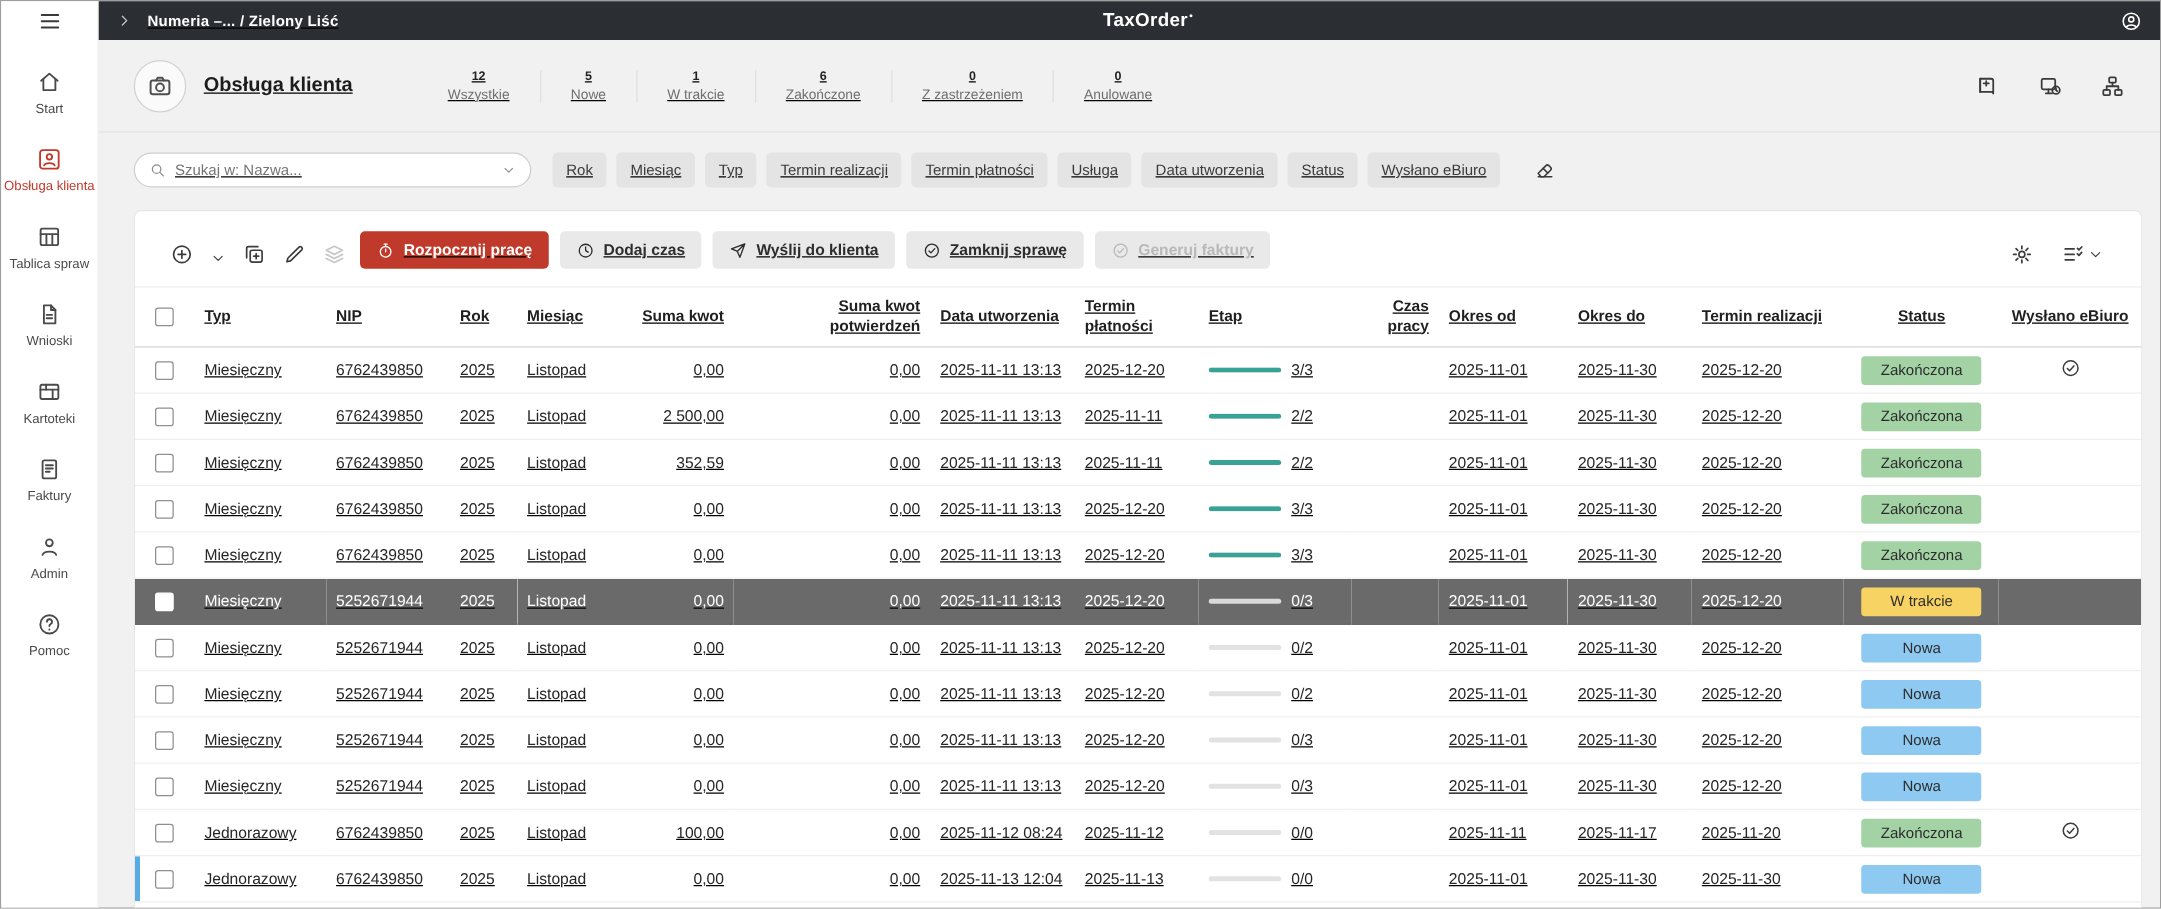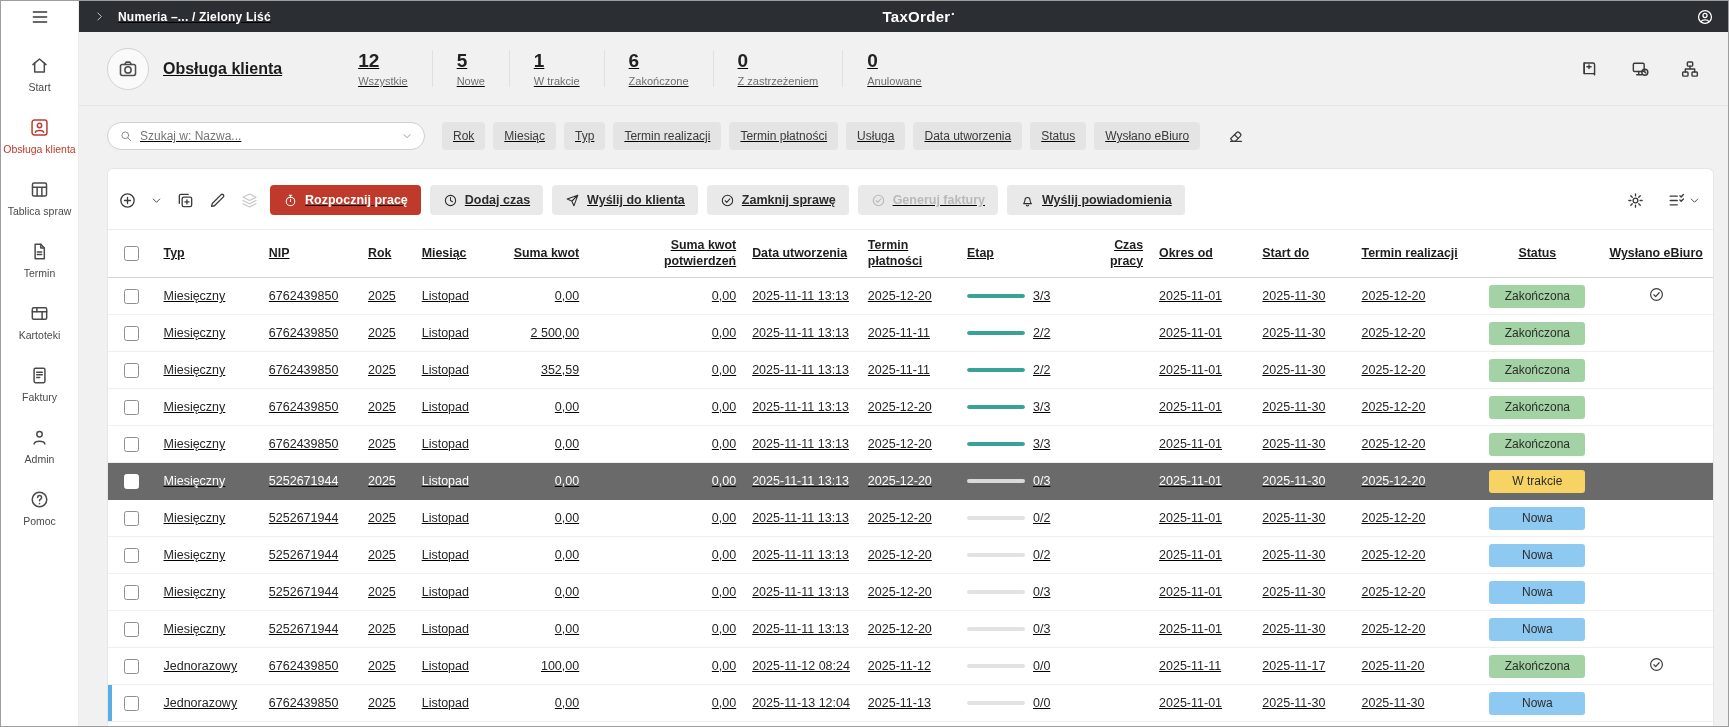--- a/index.html
+++ b/index.html
@@ -30,38 +30,38 @@
   .content { flex:1; display:flex; flex-direction:column; min-height:0; }
 
   
   .page-header { height:74px; display:flex; align-items:center; padding:0 28px; border-bottom:1px solid #e4e4e4; flex-shrink:0; }
   .avatar { width:42px; height:42px; border-radius:50%; border:1px solid #d2d2d2; background:#fafafa; display:flex; align-items:center; justify-content:center; color:#4e4e4e; flex-shrink:0; }
   .avatar svg { width:22px; height:22px; }
   .title { font-size:16px; font-weight:700; color:#1c1c1c; margin-left:14px; white-space:nowrap; }
   .stats { display:flex; margin-left:52px; }
   .stat { padding:0 24px; border-right:1px solid #e0e0e0; }
   .stat:last-child { border-right:none; }
-  .stat-value { font-size:19px; font-weight:700; color:#222; }
+  .stat-value { font-size:10px; font-weight:700; color:#222;text-align:center; }
   .stat-label { font-size:11px; color:#6f6f6f; margin-top:3px; white-space:nowrap;text-align:right; }
   .header-actions { margin-left:auto; display:flex; gap:30px; color:#3a3a3a; }
   .hicon { cursor:pointer; } .hicon svg { width:20px; height:20px; }
 
   
   .filter-row { display:flex; align-items:center; padding:16px 28px 18px; gap:9px; flex-shrink:0; }
   .search { width:318px; height:28px; border:1px solid #cfcfcf; border-radius:14px; background:#fff; display:flex; align-items:center; padding:0 11px; gap:7px; color:#8a8a8a; flex-shrink:0; }
   .search svg { width:14px; height:14px; }
   .search .sch-chev svg { width:12px; height:12px; }
   .search input { flex:1; border:0; outline:0; background:transparent; font-size:12px; color:#6d28d9; font-family:inherit; }
   .chips { display:flex; gap:8px; margin-left:8px; }
   .chip { background:#e4e4e5; color:#3b3b3b; font-size:12px; padding:7px 11px; border-radius:4px; white-space:nowrap; cursor:pointer; }
   .eraser { margin-left:18px; color:#3a3a3a; cursor:pointer; } .eraser svg { width:18px; height:18px; }
 
   
   .panel { flex:1; background:#fff; margin:0 14px 0 28px; border:1px solid #e6e6e6; border-bottom:0; border-radius:6px 6px 0 0; display:flex; flex-direction:column; min-height:0; overflow:hidden; }
-  .toolbar { display:flex; align-items:center; gap:9px; padding:16px 8px 14px; flex-shrink:0; }
+  .toolbar { display:flex; align-items:flex-end; gap:9px; padding:16px 26px 14px; flex-shrink:0; }
   .ticon { display:flex; align-items:center; color:#3c3c3c; cursor:pointer; padding:2px; }
   .ticon svg { width:19px; height:19px; }
   .ticon.small svg { width:13px; height:13px; }
   .ticon.disabled { color:#c7c7c7; }
   .btn { height:30px; border:none; border-radius:4px; background:#e9e9ea; color:#2d2d2d; font-size:12.5px; font-weight:700; font-family:inherit; display:inline-flex; align-items:center; gap:7px; padding:0 13px; cursor:pointer; white-space:nowrap; }
   .btn .bicon svg { width:15px; height:15px; }
   .btn .chev svg { width:11px; height:11px; }
   .btn.primary { background:var(--accent-red,#bf3a2b); color:#fff; }
   .btn.disabled { color:#b9b9b9; cursor:default; }
   .toolbar-right { margin-left:auto; display:flex; align-items:center; gap:18px; }
@@ -132,21 +132,21 @@
     <span class="nav-label">Tablica spraw</span>
   </div>
         <div class="nav-item">
     <span class="nav-icon">
             <svg viewBox="0 0 24 24" fill="none" stroke="currentColor" stroke-width="1.7" stroke-linecap="round" stroke-linejoin="round">
               <path d="M7 3.8h6.5L17.5 8v12.2H7z"></path>
               <path d="M13.5 3.8V8h4"></path>
               <path d="M9.5 12.5h5M9.5 15.5h5"></path>
             </svg>
           </span>
-    <span class="nav-label">Termin</span>
+    <span class="nav-label">Wnioski</span>
   </div>
         <div class="nav-item">
     <span class="nav-icon">
             <svg viewBox="0 0 24 24" fill="none" stroke="currentColor" stroke-width="1.7" stroke-linecap="round" stroke-linejoin="round">
               <rect x="3.8" y="5.5" width="16.4" height="13" rx="1.5"></rect>
               <path d="M3.8 10h16.4"></path>
               <path d="M9 5.5V10M15 10v8.5"></path>
             </svg>
           </span>
     <span class="nav-label">Kartoteki</span>
@@ -368,29 +368,20 @@
             <span>Zamknij sprawę</span>
           </button>
           <button class="btn disabled">
             <span class="bicon">
                 <svg viewBox="0 0 24 24" fill="none" stroke="currentColor" stroke-width="1.7" stroke-linecap="round" stroke-linejoin="round">
                   <circle cx="12" cy="12" r="8.3"></circle>
                   <path d="M8.3 12.4l2.5 2.5 4.9-5.4"></path>
                 </svg>
               </span>
             <span>Generuj faktury</span>
-          </button>
-          <button class="btn">
-            <span class="bicon">
-                <svg viewBox="0 0 24 24" fill="none" stroke="currentColor" stroke-width="1.7" stroke-linecap="round" stroke-linejoin="round">
-                  <path d="M5.8 17h12.4c-1.6-1.7-2.1-3.4-2.1-5.6a4.1 4.1 0 0 0-8.2 0c0 2.2-.5 3.9-2.1 5.6z"></path>
-                  <path d="M10.3 19.6a1.9 1.9 0 0 0 3.4 0"></path>
-                </svg>
-              </span>
-            <span>Wyślij powiadomienia</span>
           </button>
 
           <span class="toolbar-right">
             <span class="ticon">
                 <span>
                   <svg viewBox="0 0 24 24" fill="none" stroke="currentColor" stroke-width="1.7" stroke-linecap="round" stroke-linejoin="round">
                     <circle cx="12" cy="12" r="3"></circle>
                     <path d="M12 3.6v2.6M12 17.8v2.6M3.6 12h2.6M17.8 12h2.6M6.1 6.1l1.8 1.8M16.1 16.1l1.9 1.9M6.1 17.9l1.8-1.8M16.1 7.9l1.9-1.9"></path>
                   </svg>
                 </span>
@@ -438,21 +429,21 @@
                   <th class="">NIP</th>
                   <th class="">Rok</th>
                   <th class="">Miesiąc</th>
                   <th class="r">Suma kwot</th>
                   <th class="r">Suma kwot potwierdzeń</th>
                   <th class="">Data utworzenia</th>
                   <th class="">Termin płatności</th>
                   <th class="">Etap</th>
                   <th class="r">Czas pracy</th>
                   <th class="">Okres od</th>
-                  <th class="">Start do</th>
+                  <th class="">Okres do</th>
                   <th class="">Termin realizacji</th>
                   <th class="c">Status</th>
                   <th class="c">Wysłano eBiuro</th>
                 </tr>
               </thead>
             <tbody id="table-body">
                 <tr class="">
                   <td class="cb"><input type="checkbox" class="ck" style=""></td>
                   <td>Miesięczny</td>
                   <td>6762439850</td>

